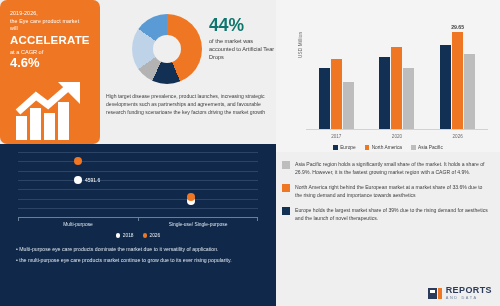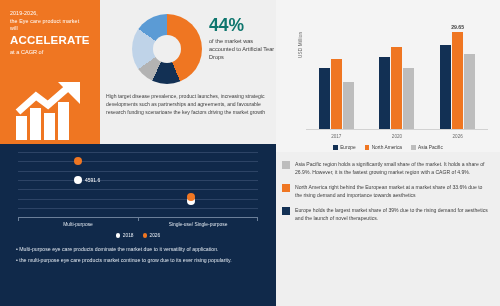--- a/index.html
+++ b/index.html
@@ -6,21 +6,21 @@
   body{
     width:500px;height:306px;overflow:hidden;
     font-family:"Liberation Sans", sans-serif;
     background:#efefef;position:relative;
   }
   .stage{position:absolute;inset:0;}
 
   
   .orange-panel{
     position:absolute;left:0;top:0;width:100px;height:144px;
-    background:#ef7622;box-sizing:border-box;padding:10px 8px 0 10px;
+    background:#ef7622;box-sizing:border-box;padding:10px 8px 0 10px;border-radius:7px;
   }
   .op-line{color:#fff;font-size:5.3px;line-height:7.6px;letter-spacing:.1px;}
   .op-accel{color:#fff;font-size:11.5px;font-weight:700;letter-spacing:.2px;line-height:13px;margin-top:1px;}
   .op-cagr{color:#fff;font-size:5.6px;line-height:8px;margin-top:1px;}
   .op-pct{color:#fff;font-size:13px;font-weight:700;line-height:14px;margin-top:0px;}
   .growth-icon{position:absolute;left:14px;bottom:4px;width:74px;height:58px;}
 
   
   .donut-wrap{position:absolute;left:132px;top:14px;width:70px;height:70px;}
   .donut{width:70px;height:70px;border-radius:50%;
@@ -95,20 +95,21 @@
 <body>
 
 <div class="stage">
 
   <div class="orange-panel">
     <div class="op-line">2019-2026,</div>
     <div class="op-line">the Eye care product market</div>
     <div class="op-line">will</div>
     <div class="op-accel">ACCELERATE</div>
     <div class="op-cagr">at a CAGR of</div>
+    <div class="op-pct">4.6%</div>
     <svg class="growth-icon" viewBox="0 0 74 58">
       <rect x="2" y="34" width="11" height="24" fill="#fff"></rect>
       <rect x="16" y="26" width="11" height="32" fill="#fff"></rect>
       <rect x="30" y="31" width="11" height="27" fill="#fff"></rect>
       <rect x="44" y="20" width="11" height="38" fill="#fff"></rect>
       <path d="M4 30 L22 14 L34 23 L58 2" stroke="#fff" stroke-width="7" fill="none" stroke-linejoin="miter"></path>
       <path d="M44 0 L66 0 L66 22 Z" fill="#fff"></path>
     </svg>
   </div>
 
@@ -220,14 +221,25 @@
       <div class="callout">
         <div class="sw" style="background: rgb(239, 118, 34);"></div>
         <p>North America right behind the European market at a market share of 33.6% due to the rising demand and importance towards aesthetics</p>
       </div>
       <div class="callout">
         <div class="sw" style="background: rgb(18, 48, 84);"></div>
         <p>Europe holds the largest market share of  39% due to the rising demand for aesthetics and the launch of novel therapeutics.</p>
       </div>
     </div>
 
+  <div class="logo">
+    <svg class="logo-mark" viewBox="0 0 15 11">
+      <rect x="0" y="0" width="9" height="11" fill="#2b3c5a"></rect>
+      <rect x="2" y="2" width="5" height="3" fill="#fff"></rect>
+      <rect x="10" y="0" width="4" height="11" fill="#ef7622"></rect>
+    </svg>
+    <div class="logo-text">
+      <div class="logo-main">REPORTS</div>
+      <div class="logo-sub">AND DATA</div>
+    </div>
+  </div>
 
 </div>
 
 </body></html>

